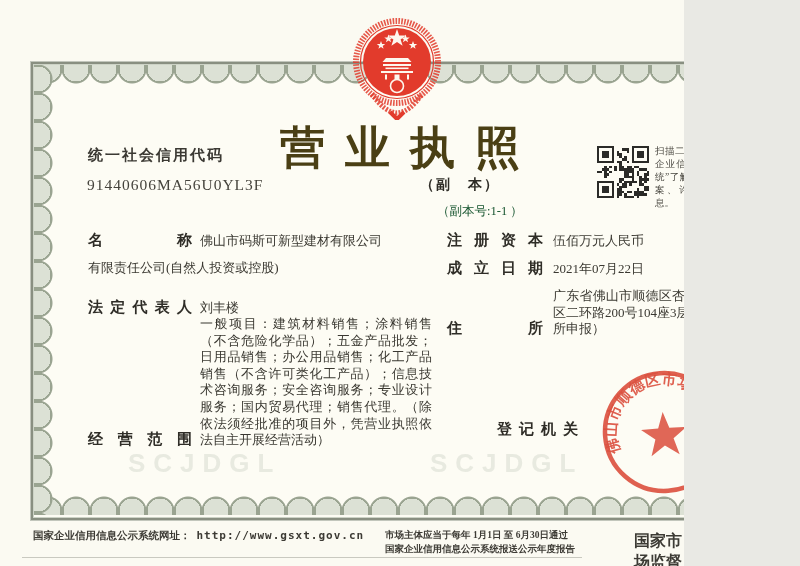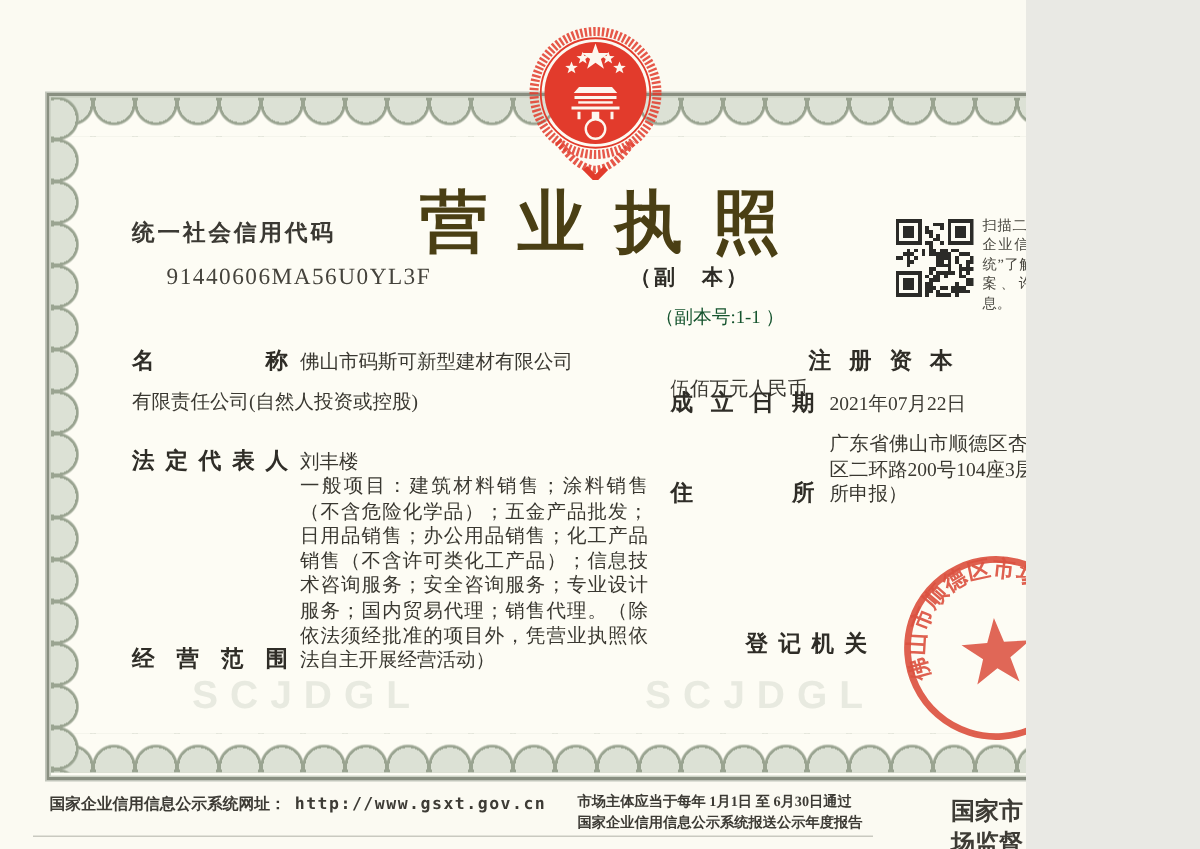--- a/index.html
+++ b/index.html
@@ -31,21 +31,21 @@
       radial-gradient(circle at 22px 14px, #dce1d5 0 12.5px, #9aa491 12.5px 14px, rgba(0,0,0,0) 15px),
       linear-gradient(90deg,#d8ded1,#b7c0ae);
     background-size:26px 28px,8px 100%;background-repeat:repeat-y,no-repeat;
     background-position:0 0,100% 0;}
   
   .abs{position:absolute;z-index:2;}
   
   .emblem{left:352px;top:16px;width:90px;height:104px;z-index:3;}
   .credit-label{left:88px;top:146px;font-family:"Liberation Sans","DejaVu Sans",sans-serif;
     font-weight:bold;font-size:15px;letter-spacing:2px;color:#3b3933;}
-  .credit-code{left:87px;top:176px;font-size:15.5px;letter-spacing:1px;color:#45433c;margin-left:24px;}
+  .credit-code{left:87px;top:176px;font-size:15.5px;letter-spacing:1px;color:#45433c;}
   .title{left:240px;top:118px;width:320px;text-align:center;font-family:"Liberation Sans","DejaVu Sans",sans-serif;
     font-weight:bold;font-size:45px;letter-spacing:20px;text-indent:20px;color:#4a3f14;}
   .subtitle{left:300px;top:176px;width:200px;text-align:right;font-size:14px;
     font-weight:bold;letter-spacing:2px;color:#2e2c26;white-space:pre;}
   .copy-no{left:437px;top:203px;font-size:12.5px;color:#14532d;}
   .qr{left:597px;top:146px;width:52px;height:52px;}
   .qr svg{width:52px;height:52px;display:block;}
   .qr-caption{left:655px;top:145px;width:94px;font-size:9.5px;line-height:1.38;
     color:#48463f;text-align:justify;}
   
@@ -264,21 +264,21 @@
   </div>
   <div class="row lcol" style="left:88px;top:287px;margin-top:11px;">
     <span class="jlabel">法定代表人</span>
     <span class="fval">刘丰楼</span>
   </div>
   <div class="row lcol" style="left:88px;top:315px;">
     <span class="jlabel">经营范围</span>
     <span class="fval">一般项目：建筑材料销售；涂料销售（不含危险化学品）；五金产品批发；日用品销售；办公用品销售；化工产品销售（不含许可类化工产品）；信息技术咨询服务；安全咨询服务；专业设计服务；国内贸易代理；销售代理。（除依法须经批准的项目外，凭营业执照依法自主开展经营活动）</span>
   </div>
 
-  <div class="row rcol" style="left:447px;top:231px;flex-direction:column;">
+  <div class="row rcol" style="left:447px;top:231px;">
     <span class="jlabel">注册资本</span>
     <span class="fval">伍佰万元人民币</span>
   </div>
   <div class="row rcol" style="left:447px;top:259px;">
     <span class="jlabel">成立日期</span>
     <span class="fval">2021年07月22日</span>
   </div>
   <div class="row rcol" style="left:447px;top:287px;">
     <span class="jlabel">住所</span>
     <span class="fval">广东省佛山市顺德区杏坛镇雁园社区二环路200号104座3层之四A（住所申报）</span>

